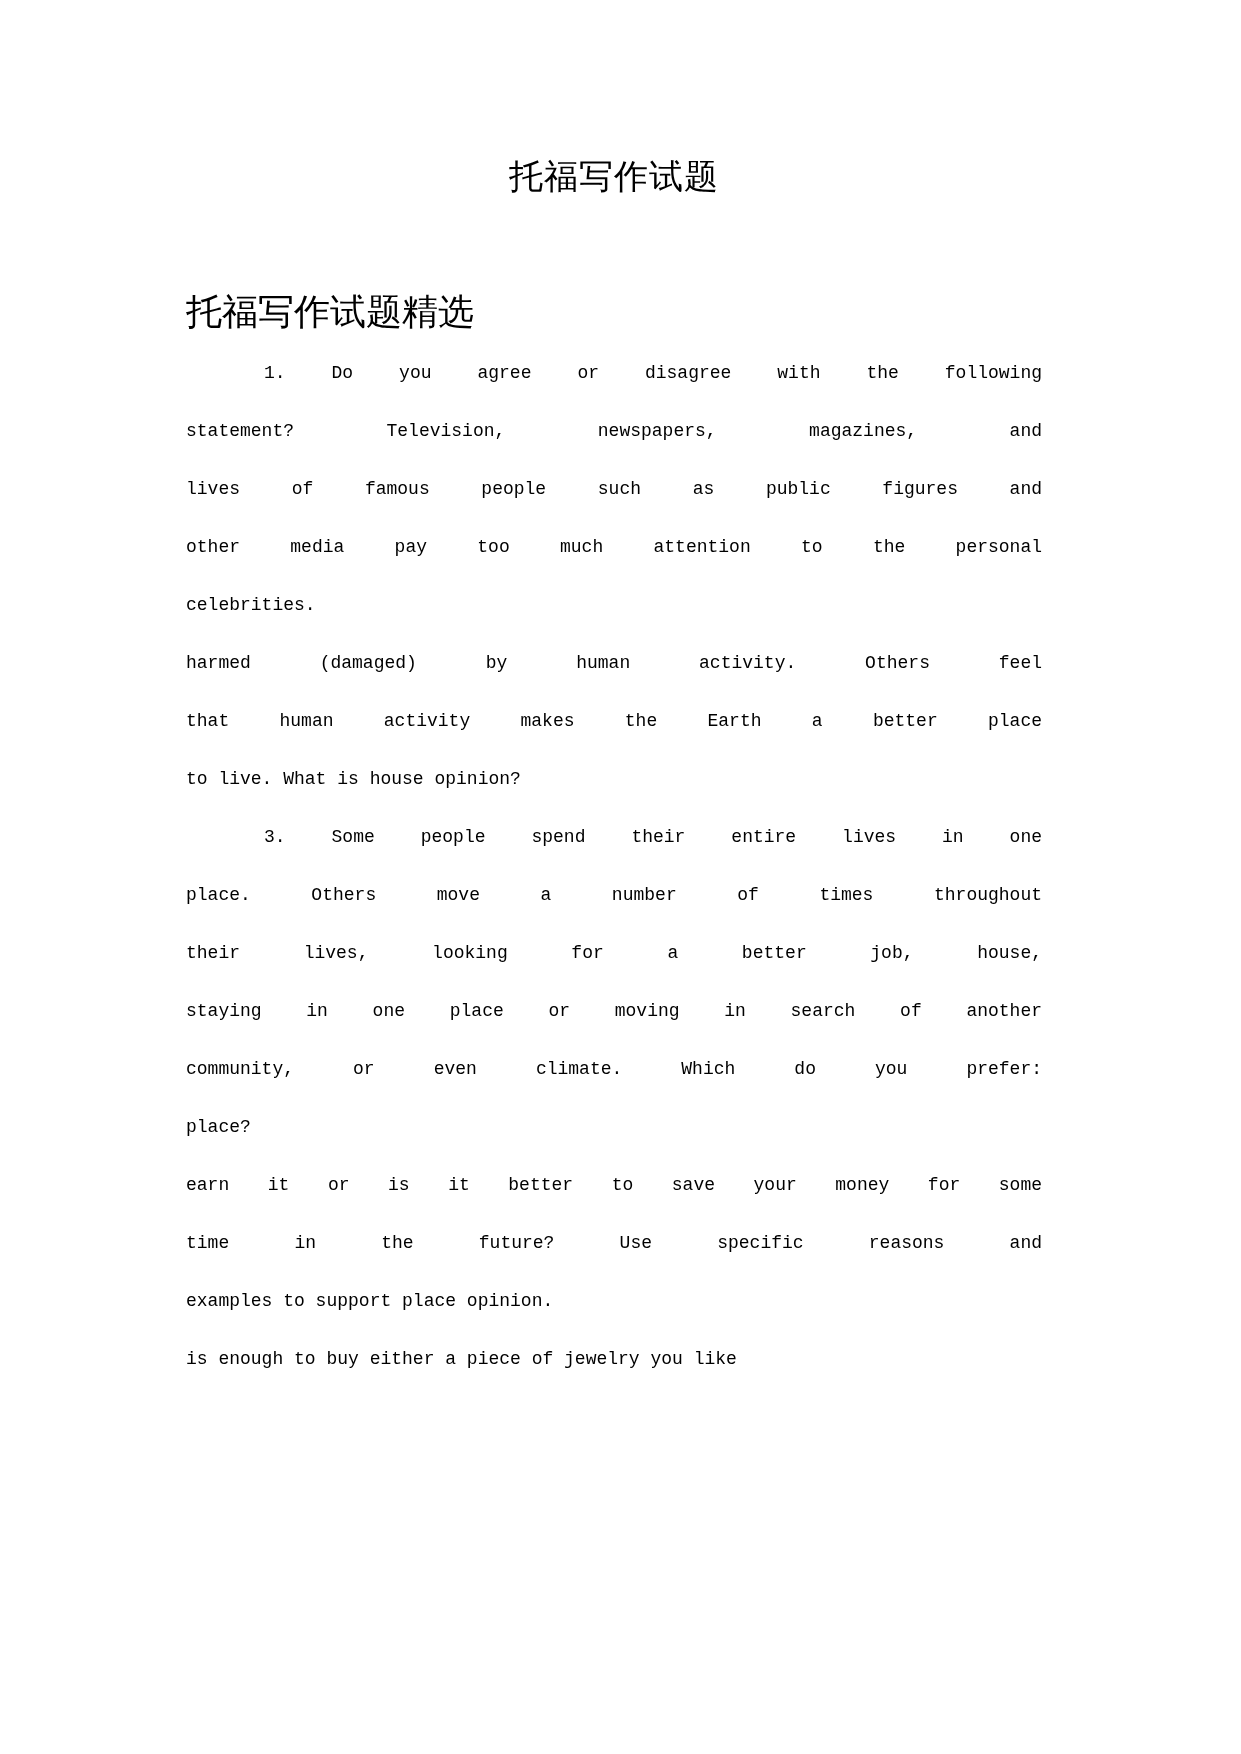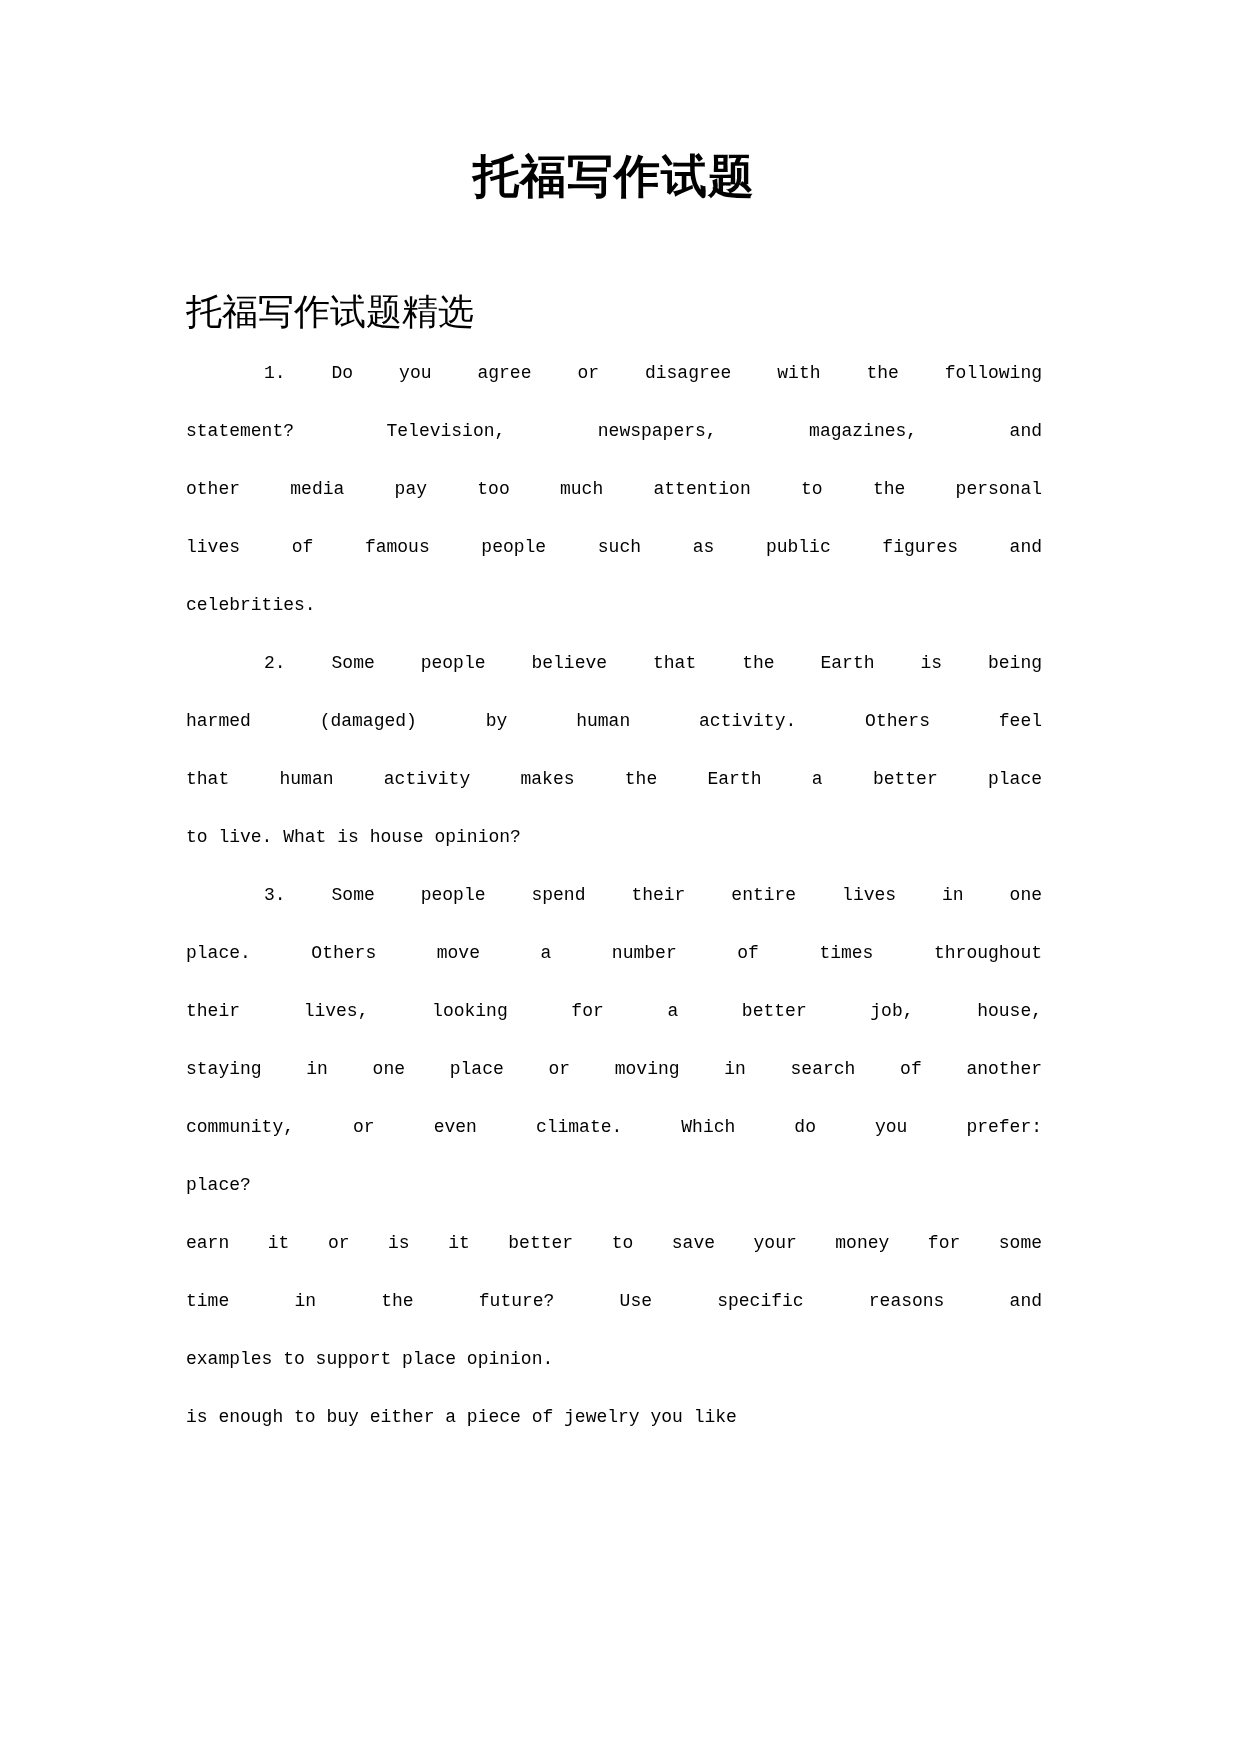--- a/index.html
+++ b/index.html
@@ -12,22 +12,22 @@
     width: 1241px;
     height: 1754px;
     background: #ffffff;
     color: #000000;
     box-sizing: border-box;
     padding: 152px 199px 0 186px;
     overflow: hidden;
   }
   .doc-title {
     font-family: "Liberation Serif", "DejaVu Serif", serif;
-    font-weight: 700;
-    font-size: 46px;
+    font-weight: 400;
+    font-size: 34px;
     line-height: 50px;
     text-align: center;
     letter-spacing: 1px;
     margin: 0 0 84px 0;
   }
   .doc-body {
     width: 856px;
   }
   .intro-line {
     font-family: "Liberation Mono", "DejaVu Sans Mono", monospace;
@@ -61,26 +61,25 @@
 
 <div class="page">
   <h1 class="doc-title">托福写作试题</h1>
 
   <div class="doc-body">
     <div class="intro-line">托福写作试题精选</div>
 
   <div class="paragraph">
         <div class="body-line just indent">1. Do you agree or disagree with the following</div>
         <div class="body-line just">statement? Television, newspapers, magazines, and</div>
+        <div class="body-line just">lives of famous people such as public figures and</div>
         <div class="body-line just">other media pay too much attention to the personal</div>
-        <div class="body-line just">lives of famous people such as public figures and</div>
         <div class="body-line">celebrities.</div>
       </div>
       <div class="paragraph">
-        <div class="body-line just indent">2. Some people believe that the Earth is being</div>
         <div class="body-line just">harmed (damaged) by human activity. Others feel</div>
         <div class="body-line just">that human activity makes the Earth a better place</div>
         <div class="body-line">to live. What is house opinion?</div>
       </div>
       <div class="paragraph">
         <div class="body-line just indent">3. Some people spend their entire lives in one</div>
         <div class="body-line just">place. Others move a number of times throughout</div>
         <div class="body-line just">their lives, looking for a better job, house,</div>
         <div class="body-line just">staying in one place or moving in search of another</div>
         <div class="body-line just">community, or even climate. Which do you prefer:</div>

